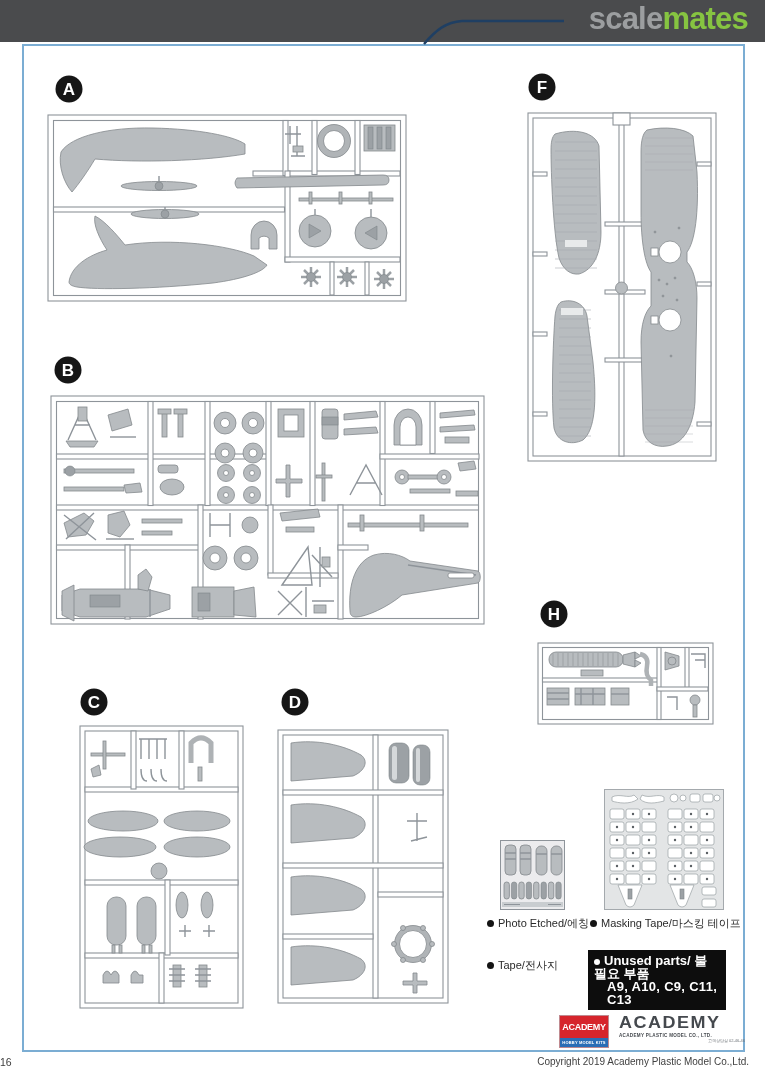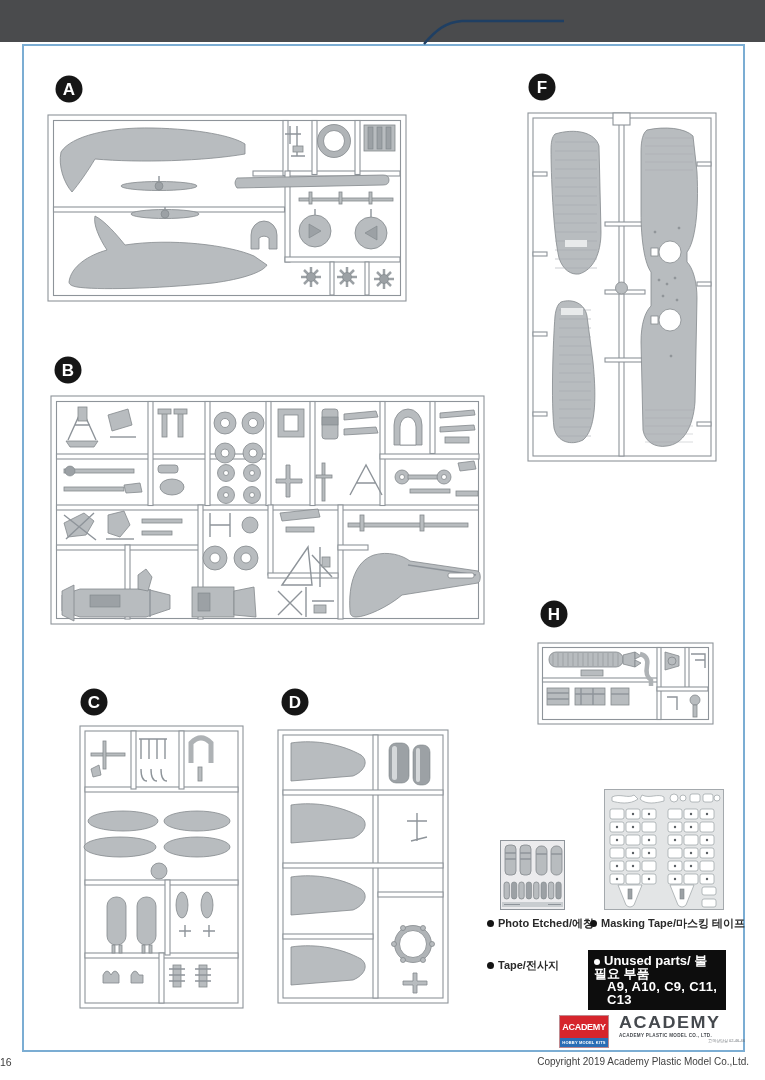--- a/index.html
+++ b/index.html
@@ -31,21 +31,21 @@
 
   
   .sp-run{fill:#fff;stroke:#8e949a;stroke-width:1.1}
   .sp-part{fill:#b8bcbf;stroke:#84898d;stroke-width:.8}
   .sp-dark{fill:#9ca1a5;stroke:#7e8488;stroke-width:.6}
   .sp-line{stroke:#8e949a;stroke-width:1.4;fill:none}
   .sp-hole{fill:#fff;stroke:#84898d;stroke-width:.8}
   .mk{fill:#fff;stroke:#9aa0a4;stroke-width:.7}
 
   
-  .lbl{position:absolute;font-size:11px;font-weight:700;color:#2a2a2a;white-space:nowrap}
+  .lbl{position:absolute;font-size:11px;font-weight:400;color:#2a2a2a;white-space:nowrap}
   .dot{display:inline-block;width:7px;height:7px;border-radius:50%;background:#141414;margin-right:4px}
   .unused{position:absolute;left:564px;top:904px;width:138px;background:#0d0d0d;color:#fff;
           padding:4px 6px;font-size:13px;font-weight:700;line-height:13px}
   .unused .wdot{display:inline-block;width:6px;height:6px;border-radius:50%;background:#fff;margin-right:4px}
   .unused .u2{padding-left:13px;letter-spacing:.3px}
 
   
   .acbox{position:absolute;left:535px;top:969px;width:50px;height:33px;border:1px solid #c08a90;
          display:flex;flex-direction:column}
   .acbox .nm{flex:1;background:#d6252c;color:#fff;font-size:9px;font-weight:800;text-align:center;
@@ -64,20 +64,21 @@
 </style>
 </head>
 <body>
 
 <div class="screen">
 
   <div class="hdr"></div>
   <svg class="swoosh" width="765" height="60">
     <path d="M424,44 C436,30 446,22 462,21 L564,21" fill="none" stroke="#1f3f63" stroke-width="2.4"></path>
   </svg>
+  <div class="logo"><span class="s1">scale</span><span class="s2">mates</span></div>
 
   <div class="sheet">
 
     <div class="badge" style="left:45px;top:43px">A</div>
     <div class="badge" style="left:44px;top:324px">B</div>
     <div class="badge" style="left:70px;top:656px">C</div>
     <div class="badge" style="left:271px;top:656px">D</div>
     <div class="badge" style="left:518px;top:41px">F</div>
     <div class="badge" style="left:530px;top:568px">H</div>
 

